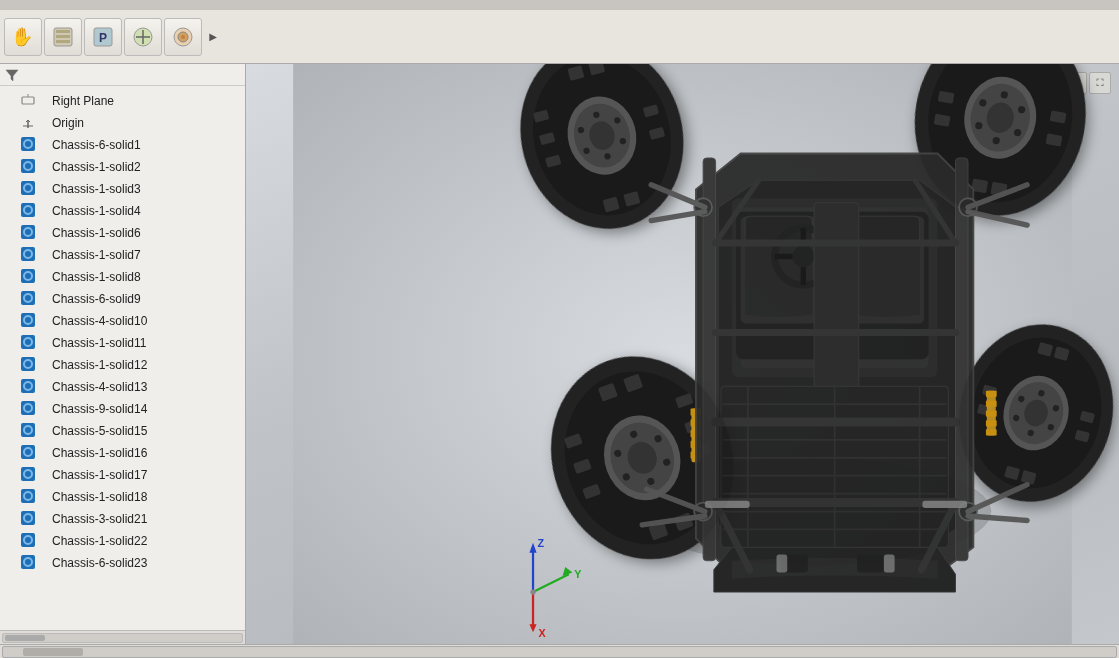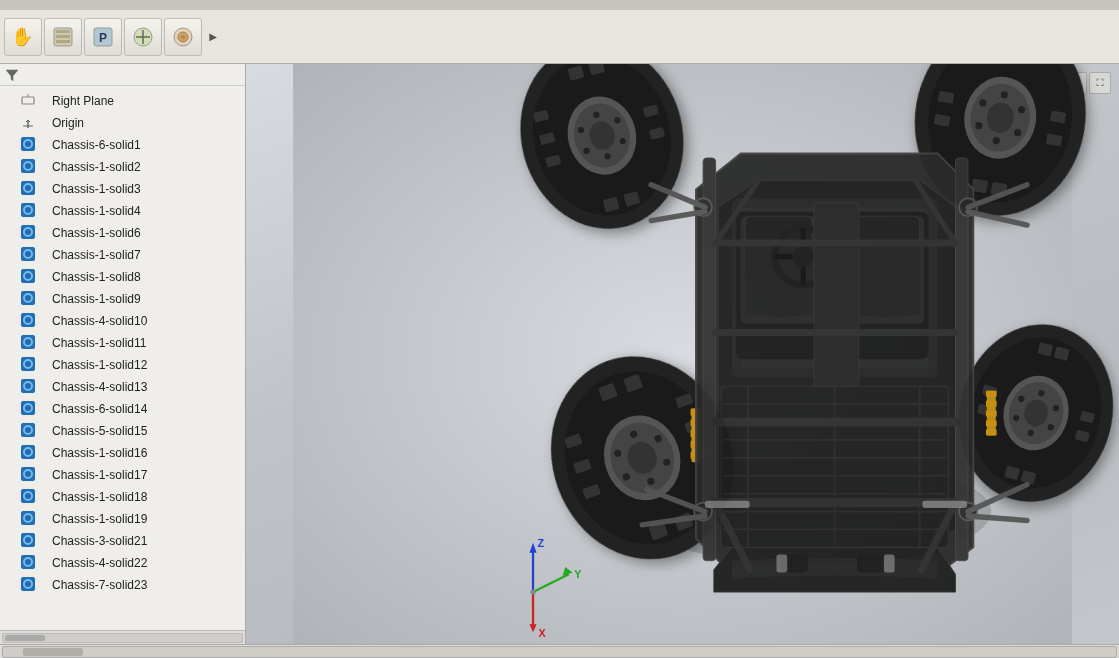--- a/index.html
+++ b/index.html
@@ -366,21 +366,21 @@
             </div>
             <span class="tree-label">Chassis-1-solid8</span>
           </div>
           <div class="tree-item">
             <div class="tree-icon">
               <svg width="16" height="16" viewBox="0 0 16 16">
       <rect x="1" y="1" width="14" height="14" rx="2" fill="#1e6eb5"></rect>
       <circle cx="8" cy="8" r="4" fill="none" stroke="#7cb8e8" stroke-width="2"></circle>
     </svg>
             </div>
-            <span class="tree-label">Chassis-1-solid9</span>
+            <span class="tree-label">Chassis-6-solid9</span>
           </div>
           <div class="tree-item">
             <div class="tree-icon">
               <svg width="16" height="16" viewBox="0 0 16 16">
       <rect x="1" y="1" width="14" height="14" rx="2" fill="#1e6eb5"></rect>
       <circle cx="8" cy="8" r="4" fill="none" stroke="#7cb8e8" stroke-width="2"></circle>
     </svg>
             </div>
             <span class="tree-label">Chassis-4-solid10</span>
           </div>
@@ -411,21 +411,21 @@
             </div>
             <span class="tree-label">Chassis-4-solid13</span>
           </div>
           <div class="tree-item">
             <div class="tree-icon">
               <svg width="16" height="16" viewBox="0 0 16 16">
       <rect x="1" y="1" width="14" height="14" rx="2" fill="#1e6eb5"></rect>
       <circle cx="8" cy="8" r="4" fill="none" stroke="#7cb8e8" stroke-width="2"></circle>
     </svg>
             </div>
-            <span class="tree-label">Chassis-6-solid14</span>
+            <span class="tree-label">Chassis-9-solid14</span>
           </div>
           <div class="tree-item">
             <div class="tree-icon">
               <svg width="16" height="16" viewBox="0 0 16 16">
       <rect x="1" y="1" width="14" height="14" rx="2" fill="#1e6eb5"></rect>
       <circle cx="8" cy="8" r="4" fill="none" stroke="#7cb8e8" stroke-width="2"></circle>
     </svg>
             </div>
             <span class="tree-label">Chassis-5-solid15</span>
           </div>
@@ -456,48 +456,39 @@
             </div>
             <span class="tree-label">Chassis-1-solid18</span>
           </div>
           <div class="tree-item">
             <div class="tree-icon">
               <svg width="16" height="16" viewBox="0 0 16 16">
       <rect x="1" y="1" width="14" height="14" rx="2" fill="#1e6eb5"></rect>
       <circle cx="8" cy="8" r="4" fill="none" stroke="#7cb8e8" stroke-width="2"></circle>
     </svg>
             </div>
-            <span class="tree-label">Chassis-1-solid19</span>
-          </div>
-          <div class="tree-item">
-            <div class="tree-icon">
-              <svg width="16" height="16" viewBox="0 0 16 16">
-      <rect x="1" y="1" width="14" height="14" rx="2" fill="#1e6eb5"></rect>
-      <circle cx="8" cy="8" r="4" fill="none" stroke="#7cb8e8" stroke-width="2"></circle>
-    </svg>
-            </div>
             <span class="tree-label">Chassis-3-solid21</span>
           </div>
           <div class="tree-item">
             <div class="tree-icon">
               <svg width="16" height="16" viewBox="0 0 16 16">
       <rect x="1" y="1" width="14" height="14" rx="2" fill="#1e6eb5"></rect>
       <circle cx="8" cy="8" r="4" fill="none" stroke="#7cb8e8" stroke-width="2"></circle>
     </svg>
             </div>
-            <span class="tree-label">Chassis-4-solid22</span>
-          </div>
-          <div class="tree-item">
-            <div class="tree-icon">
-              <svg width="16" height="16" viewBox="0 0 16 16">
-      <rect x="1" y="1" width="14" height="14" rx="2" fill="#1e6eb5"></rect>
-      <circle cx="8" cy="8" r="4" fill="none" stroke="#7cb8e8" stroke-width="2"></circle>
-    </svg>
-            </div>
-            <span class="tree-label">Chassis-7-solid23</span>
+            <span class="tree-label">Chassis-1-solid22</span>
+          </div>
+          <div class="tree-item">
+            <div class="tree-icon">
+              <svg width="16" height="16" viewBox="0 0 16 16">
+      <rect x="1" y="1" width="14" height="14" rx="2" fill="#1e6eb5"></rect>
+      <circle cx="8" cy="8" r="4" fill="none" stroke="#7cb8e8" stroke-width="2"></circle>
+    </svg>
+            </div>
+            <span class="tree-label">Chassis-6-solid23</span>
           </div>
         </div>
 
     </div>
 
     <div class="sidebar-bottom-scroll">
       <div class="h-scroll-inner">
         <div class="h-scroll-thumb"></div>
       </div>
     </div>

